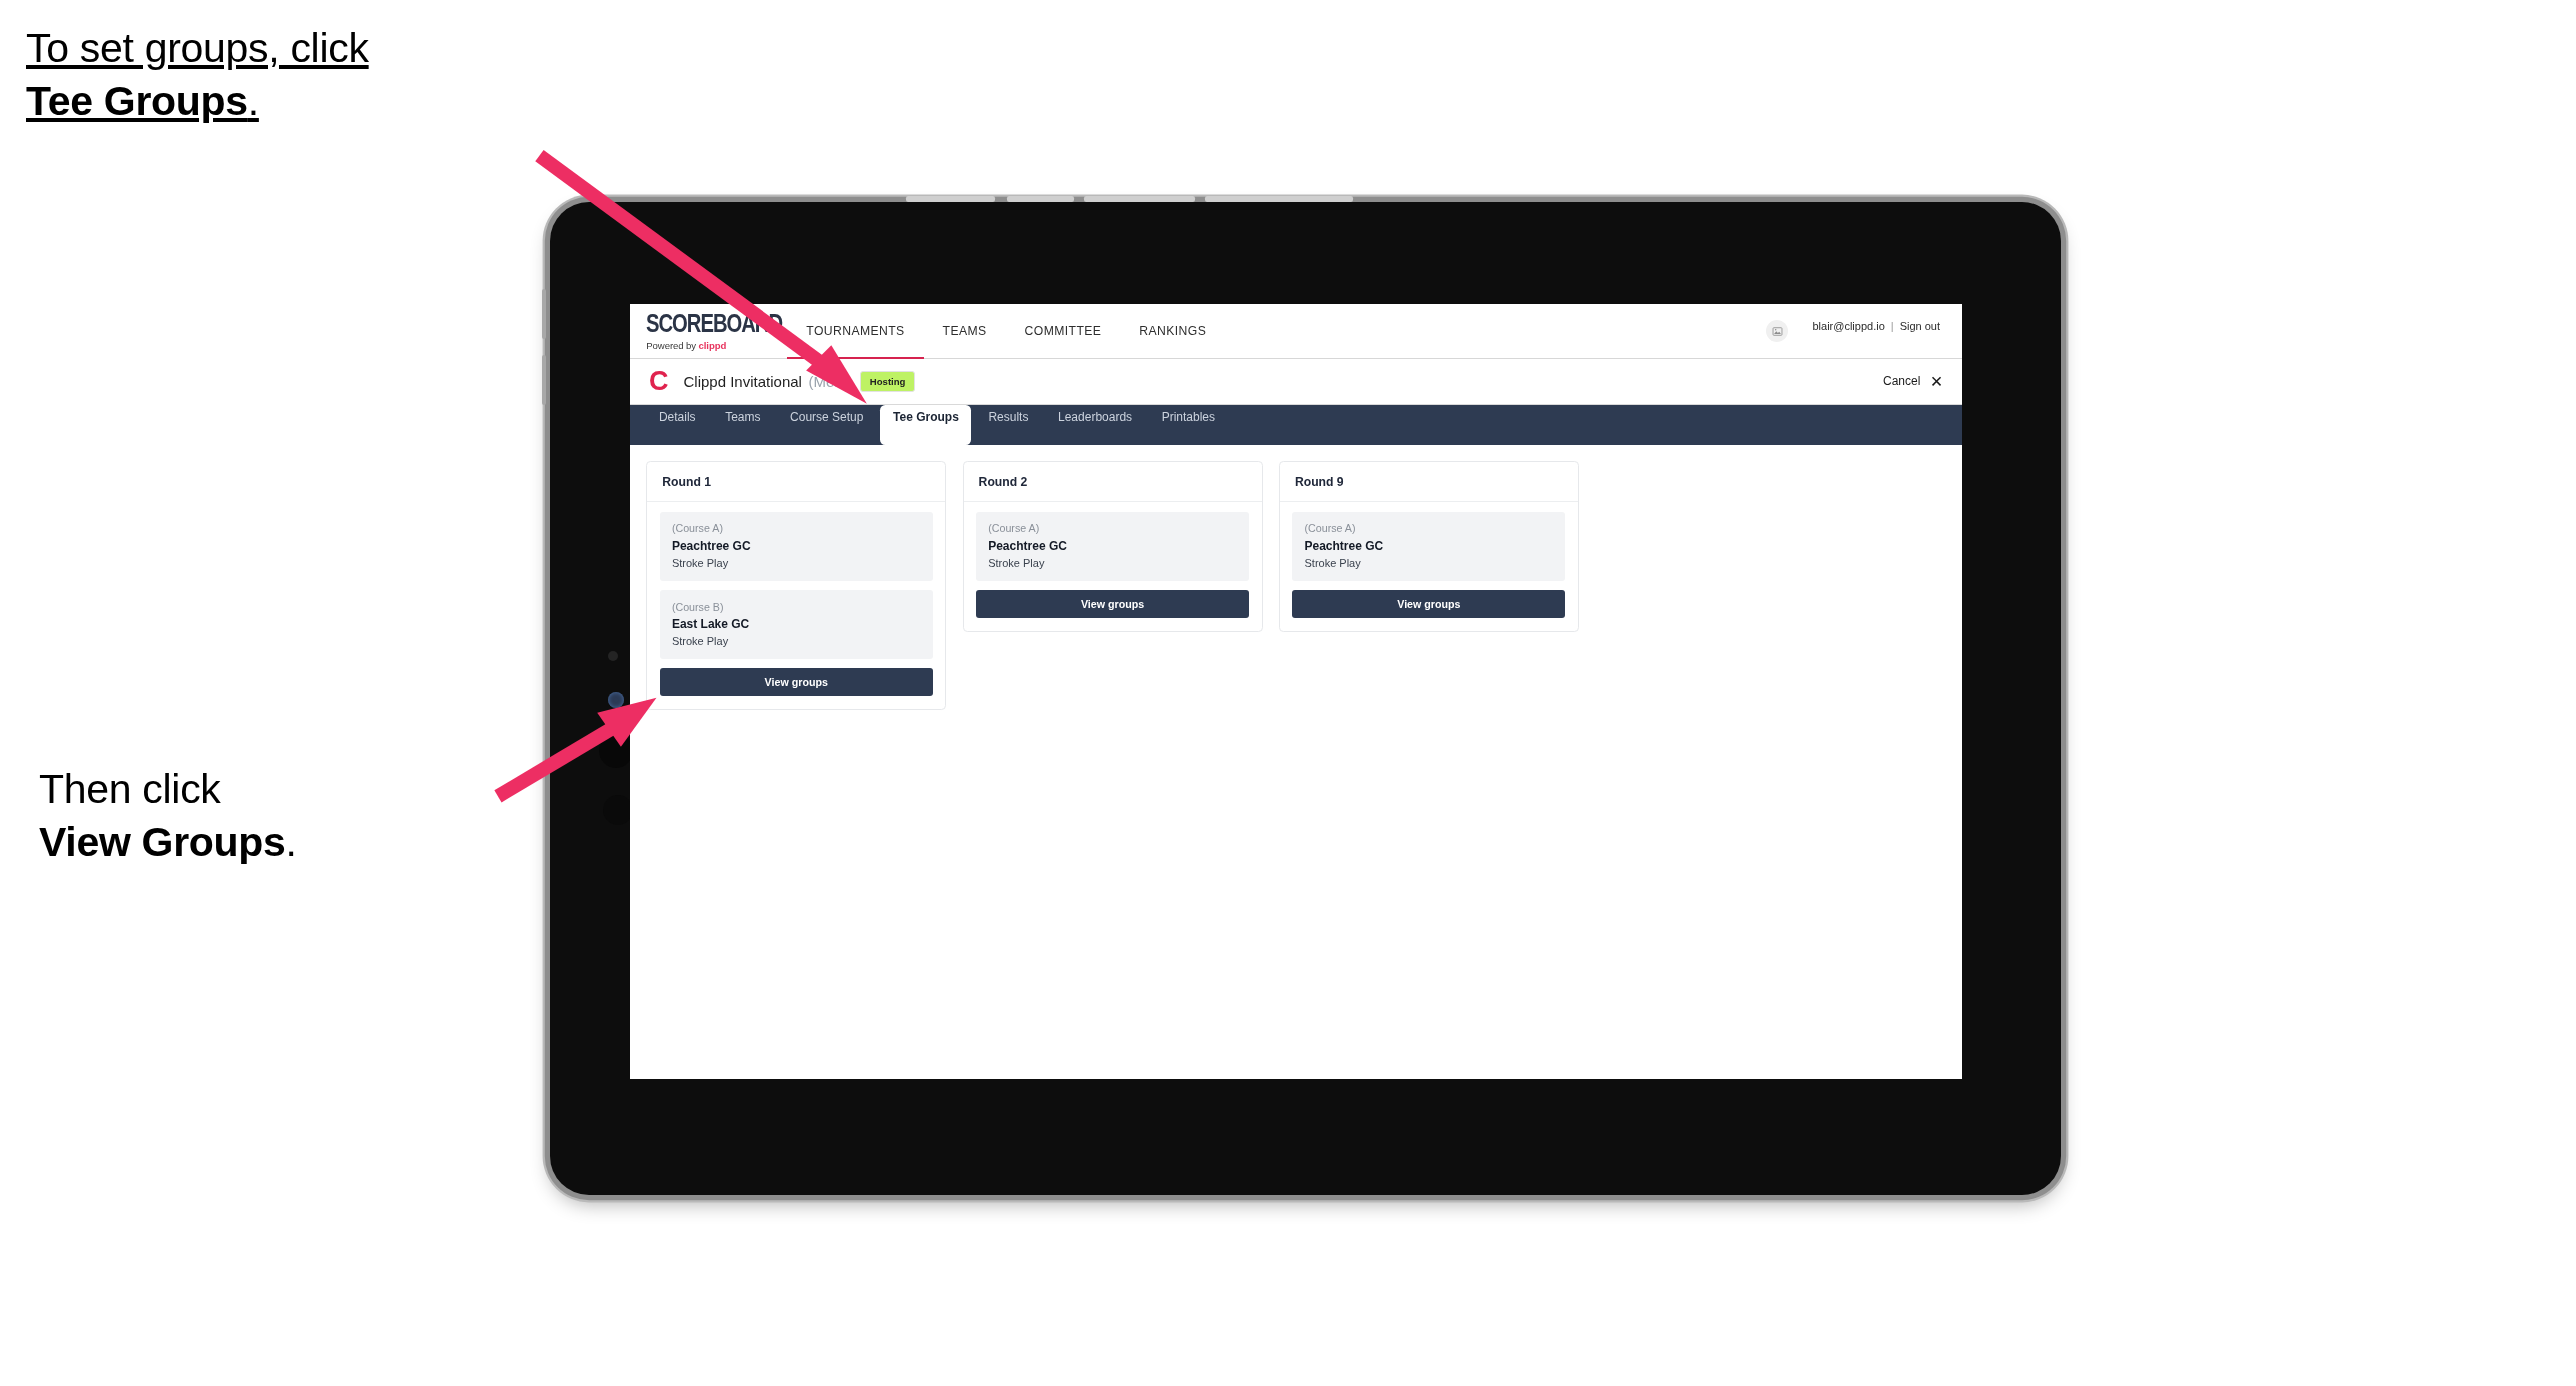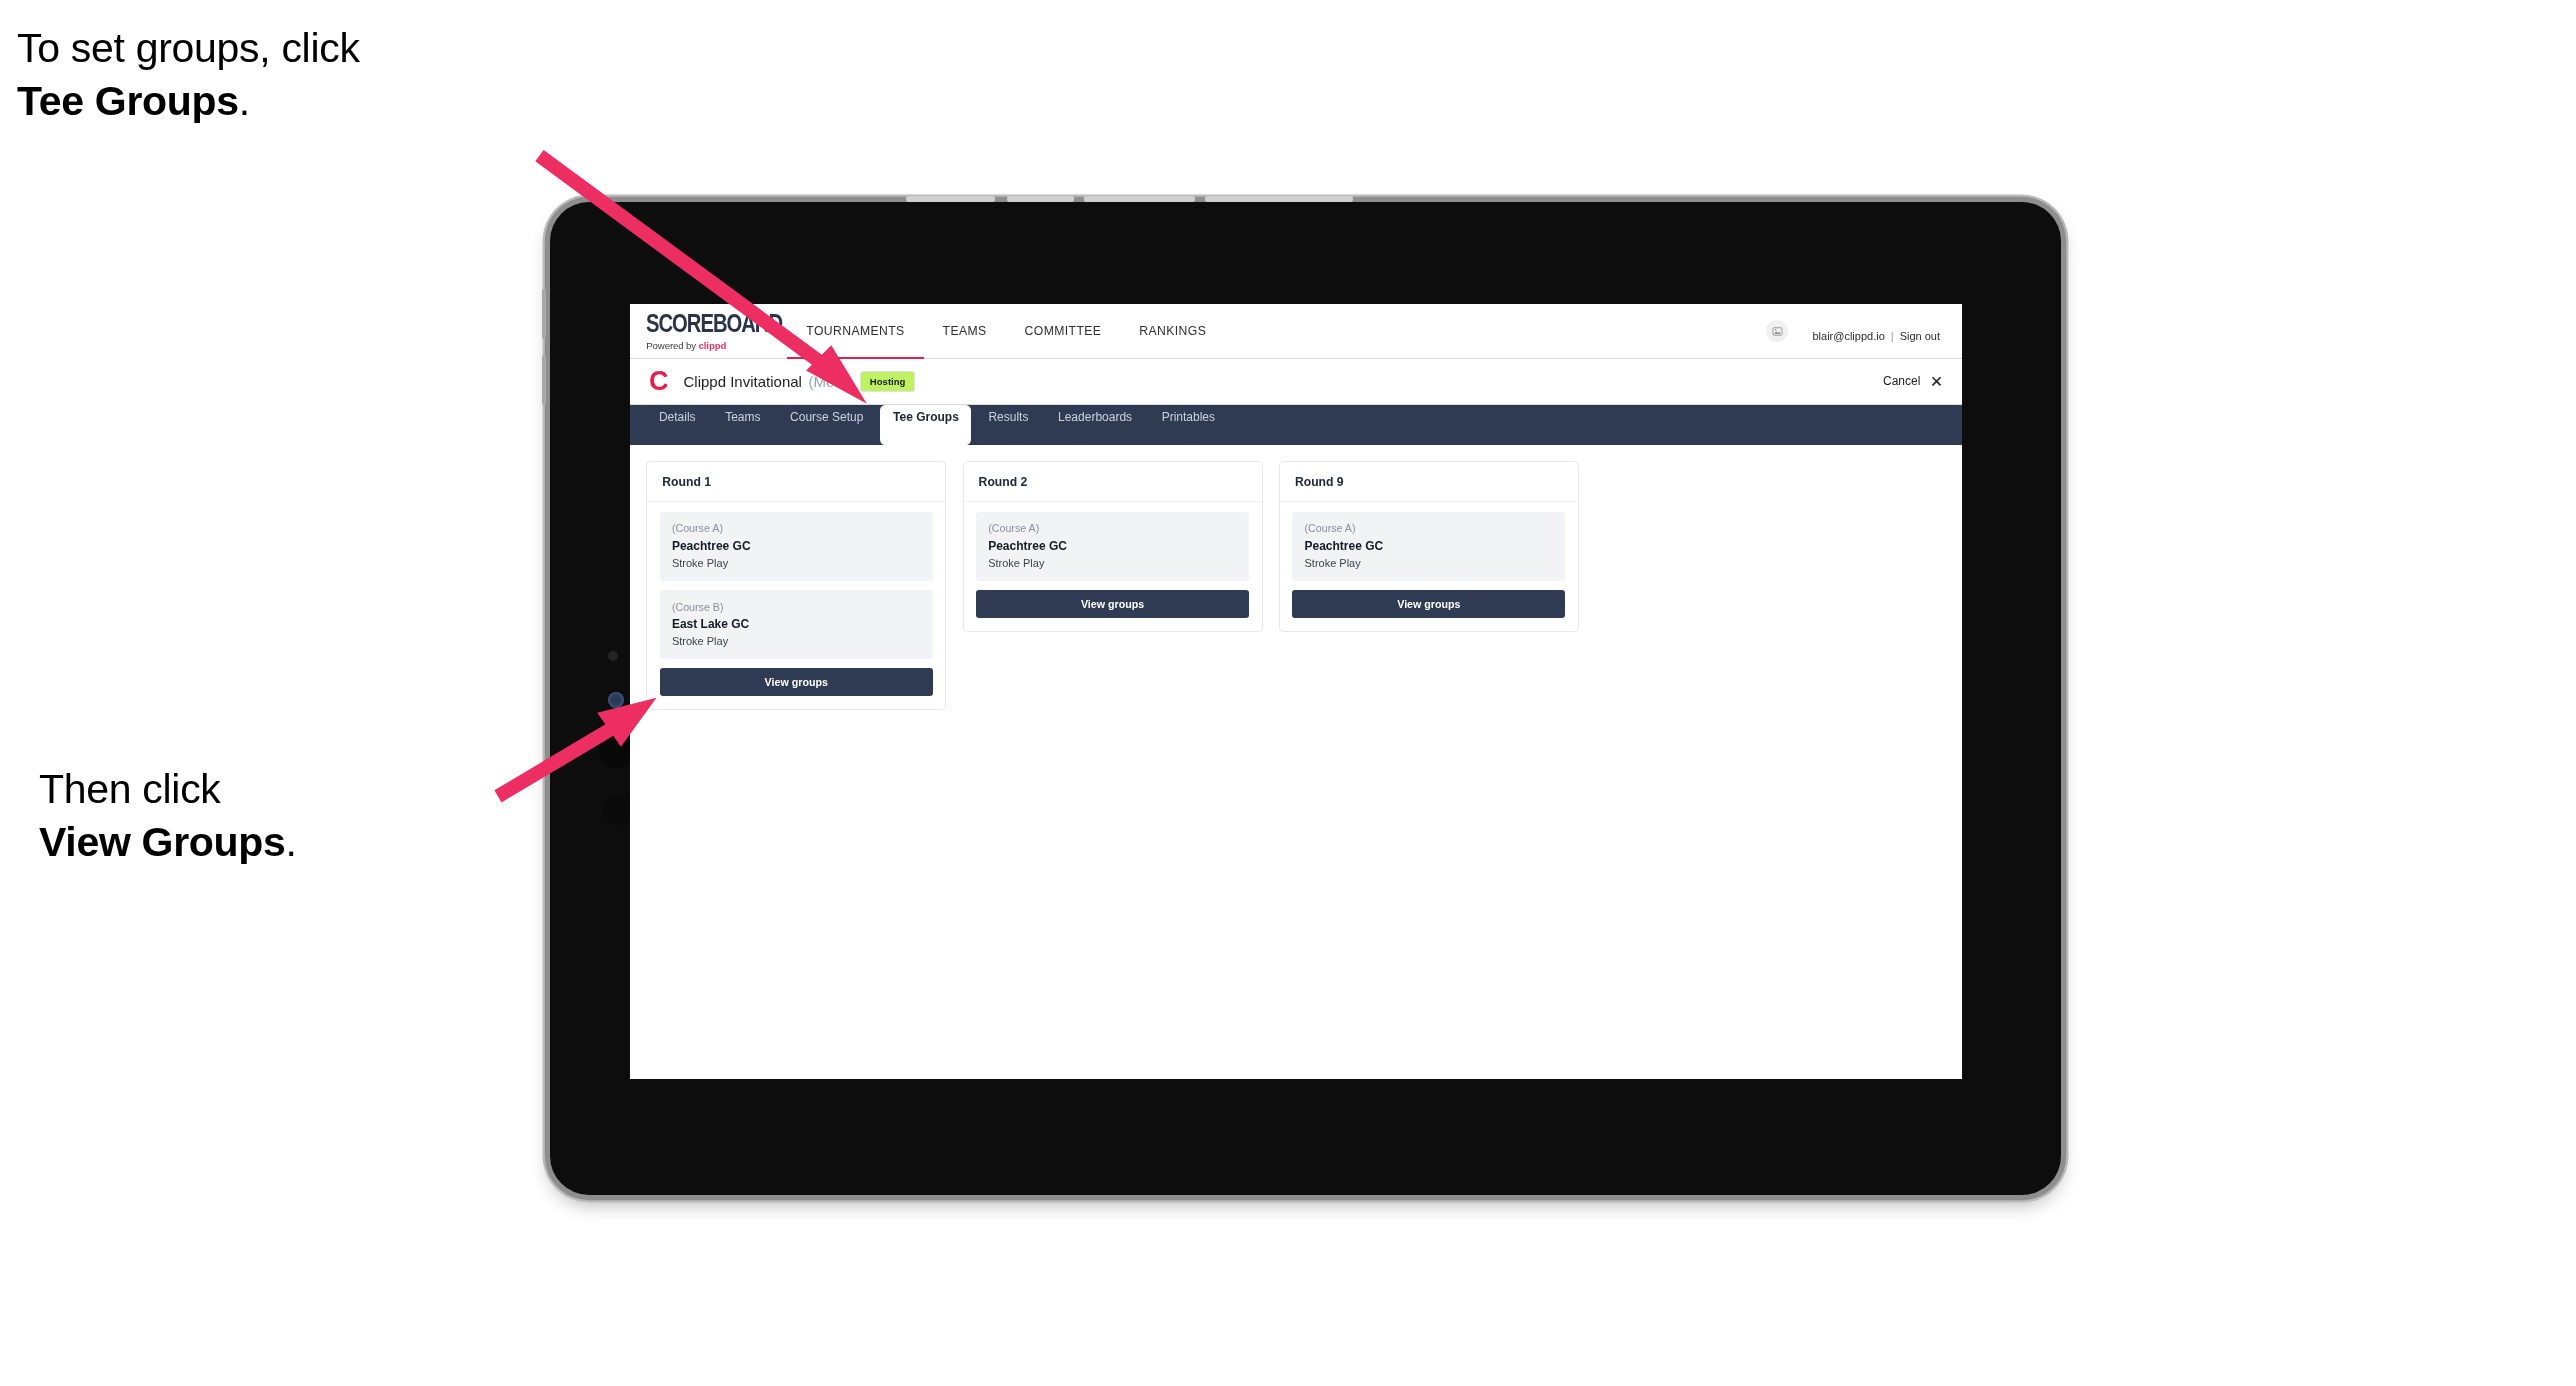--- a/index.html
+++ b/index.html
@@ -14,21 +14,21 @@
   
   .annot {
     position: absolute;
     color: #000;
     line-height: 1.30;
     letter-spacing: -0.3px;
   }
   .annot .l1 { font-size: 41px; font-weight: 400; display:block; }
   .annot .l2 { font-size: 41px; font-weight: 700; display:block; }
   .annot .l2 .tail { font-weight: 400; }
-  #annot-top  { left: 17px; top: 22px;  width: 667px; }
+  #annot-top  { left: 26px; top: 22px;  width: 667px; text-decoration: underline; }
   #annot-bot  { left: 39px; top: 763px; width: 593px; }
 
   .arrow-svg { position:absolute; left:0; top:0; width:2576px; height:1386px; pointer-events:none; }
 
   
   #tablet {
     position: absolute;
     left: 550px; top: 202px;
     width: 1511px; height: 993px;
     background: #0d0d0d;
@@ -79,21 +79,21 @@
   #mainnav { display:flex; align-items:center; height:100%; margin-left: 31px; }
   .nav-item {
     font-size: 12.2px; letter-spacing: 0.4px; color:#2e2e2e;
     padding: 0 19px; height:100%; display:flex; align-items:center;
     position:relative; cursor:pointer;
   }
   .nav-item.active::after {
     content:""; position:absolute; left:0; right:0; bottom:-0.7px; height:2.2px; background:#d6234f;
   }
   #account {
-    margin-left:auto; margin-right: 22px; display:flex; align-items:flex-end; gap:24px;
+    margin-left:auto; margin-right: 22px; display:flex; align-items:flex-start; gap:24px;
   }
   #avatar {
     width: 22px; height:22px; border-radius:50%; background:#f0f0f0;
     display:flex; align-items:center; justify-content:center;
     color:#8c8c8c; font-size:10.4px;
   }
   #account-text { font-size: 11px; color:#2b2b2b; }
   #account-text .sep { color:#9a9a9a; margin: 0 6px; }
   #account-text .so { cursor:pointer; }
 

